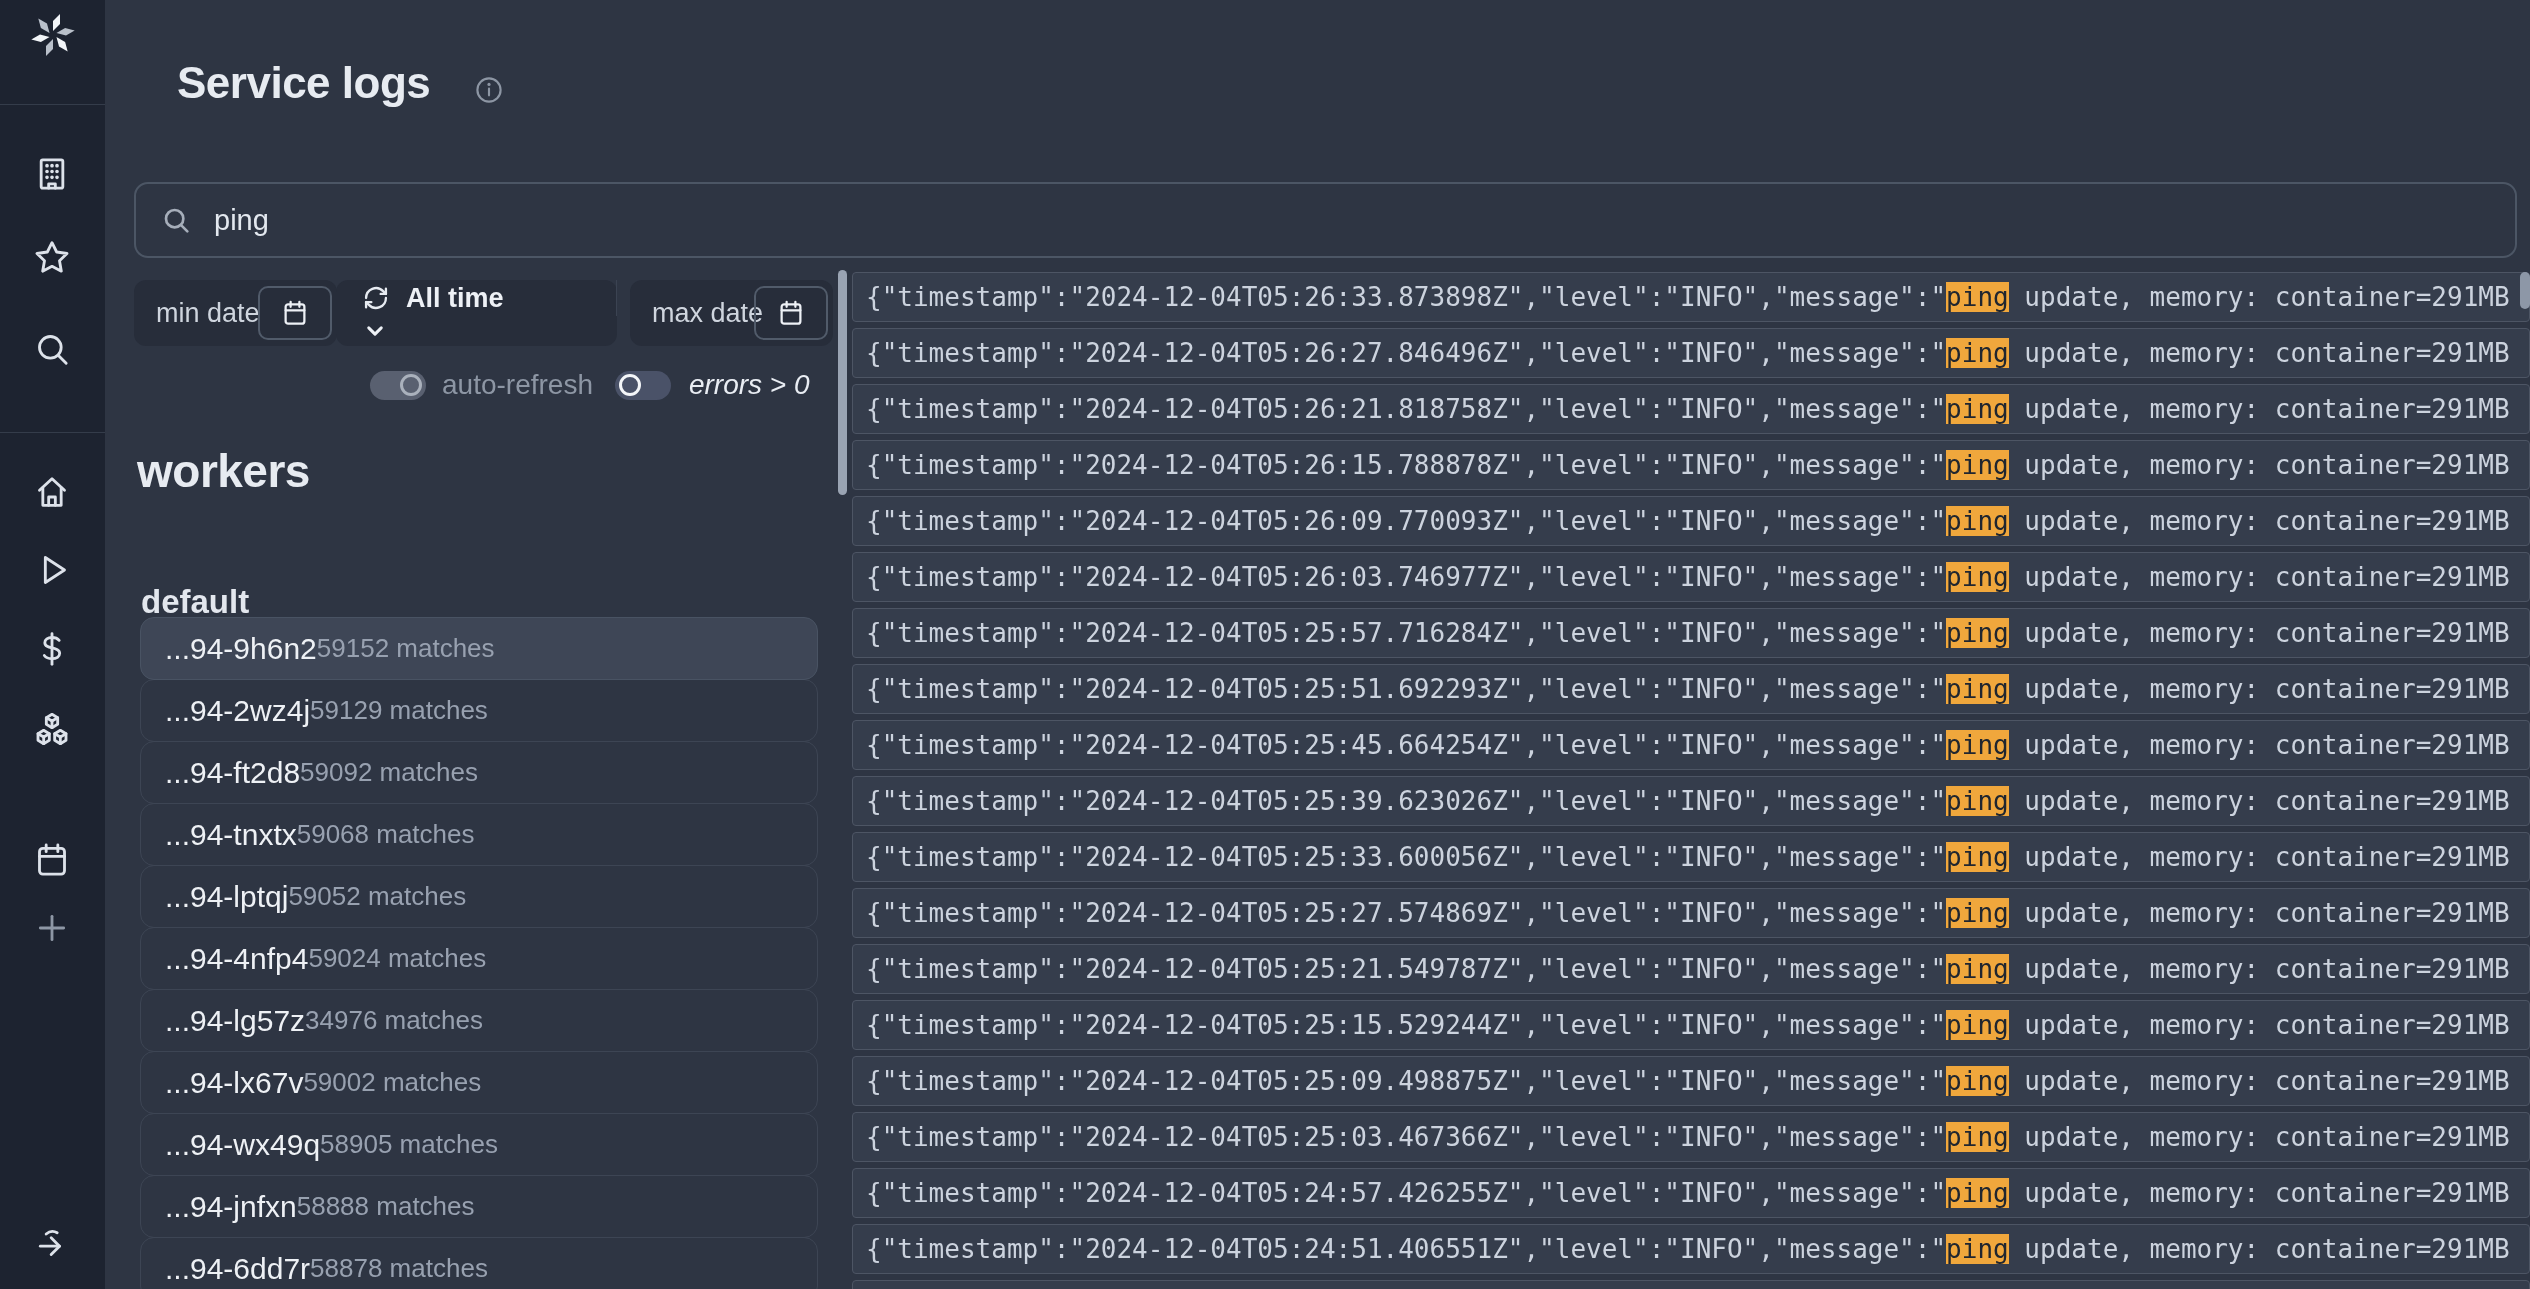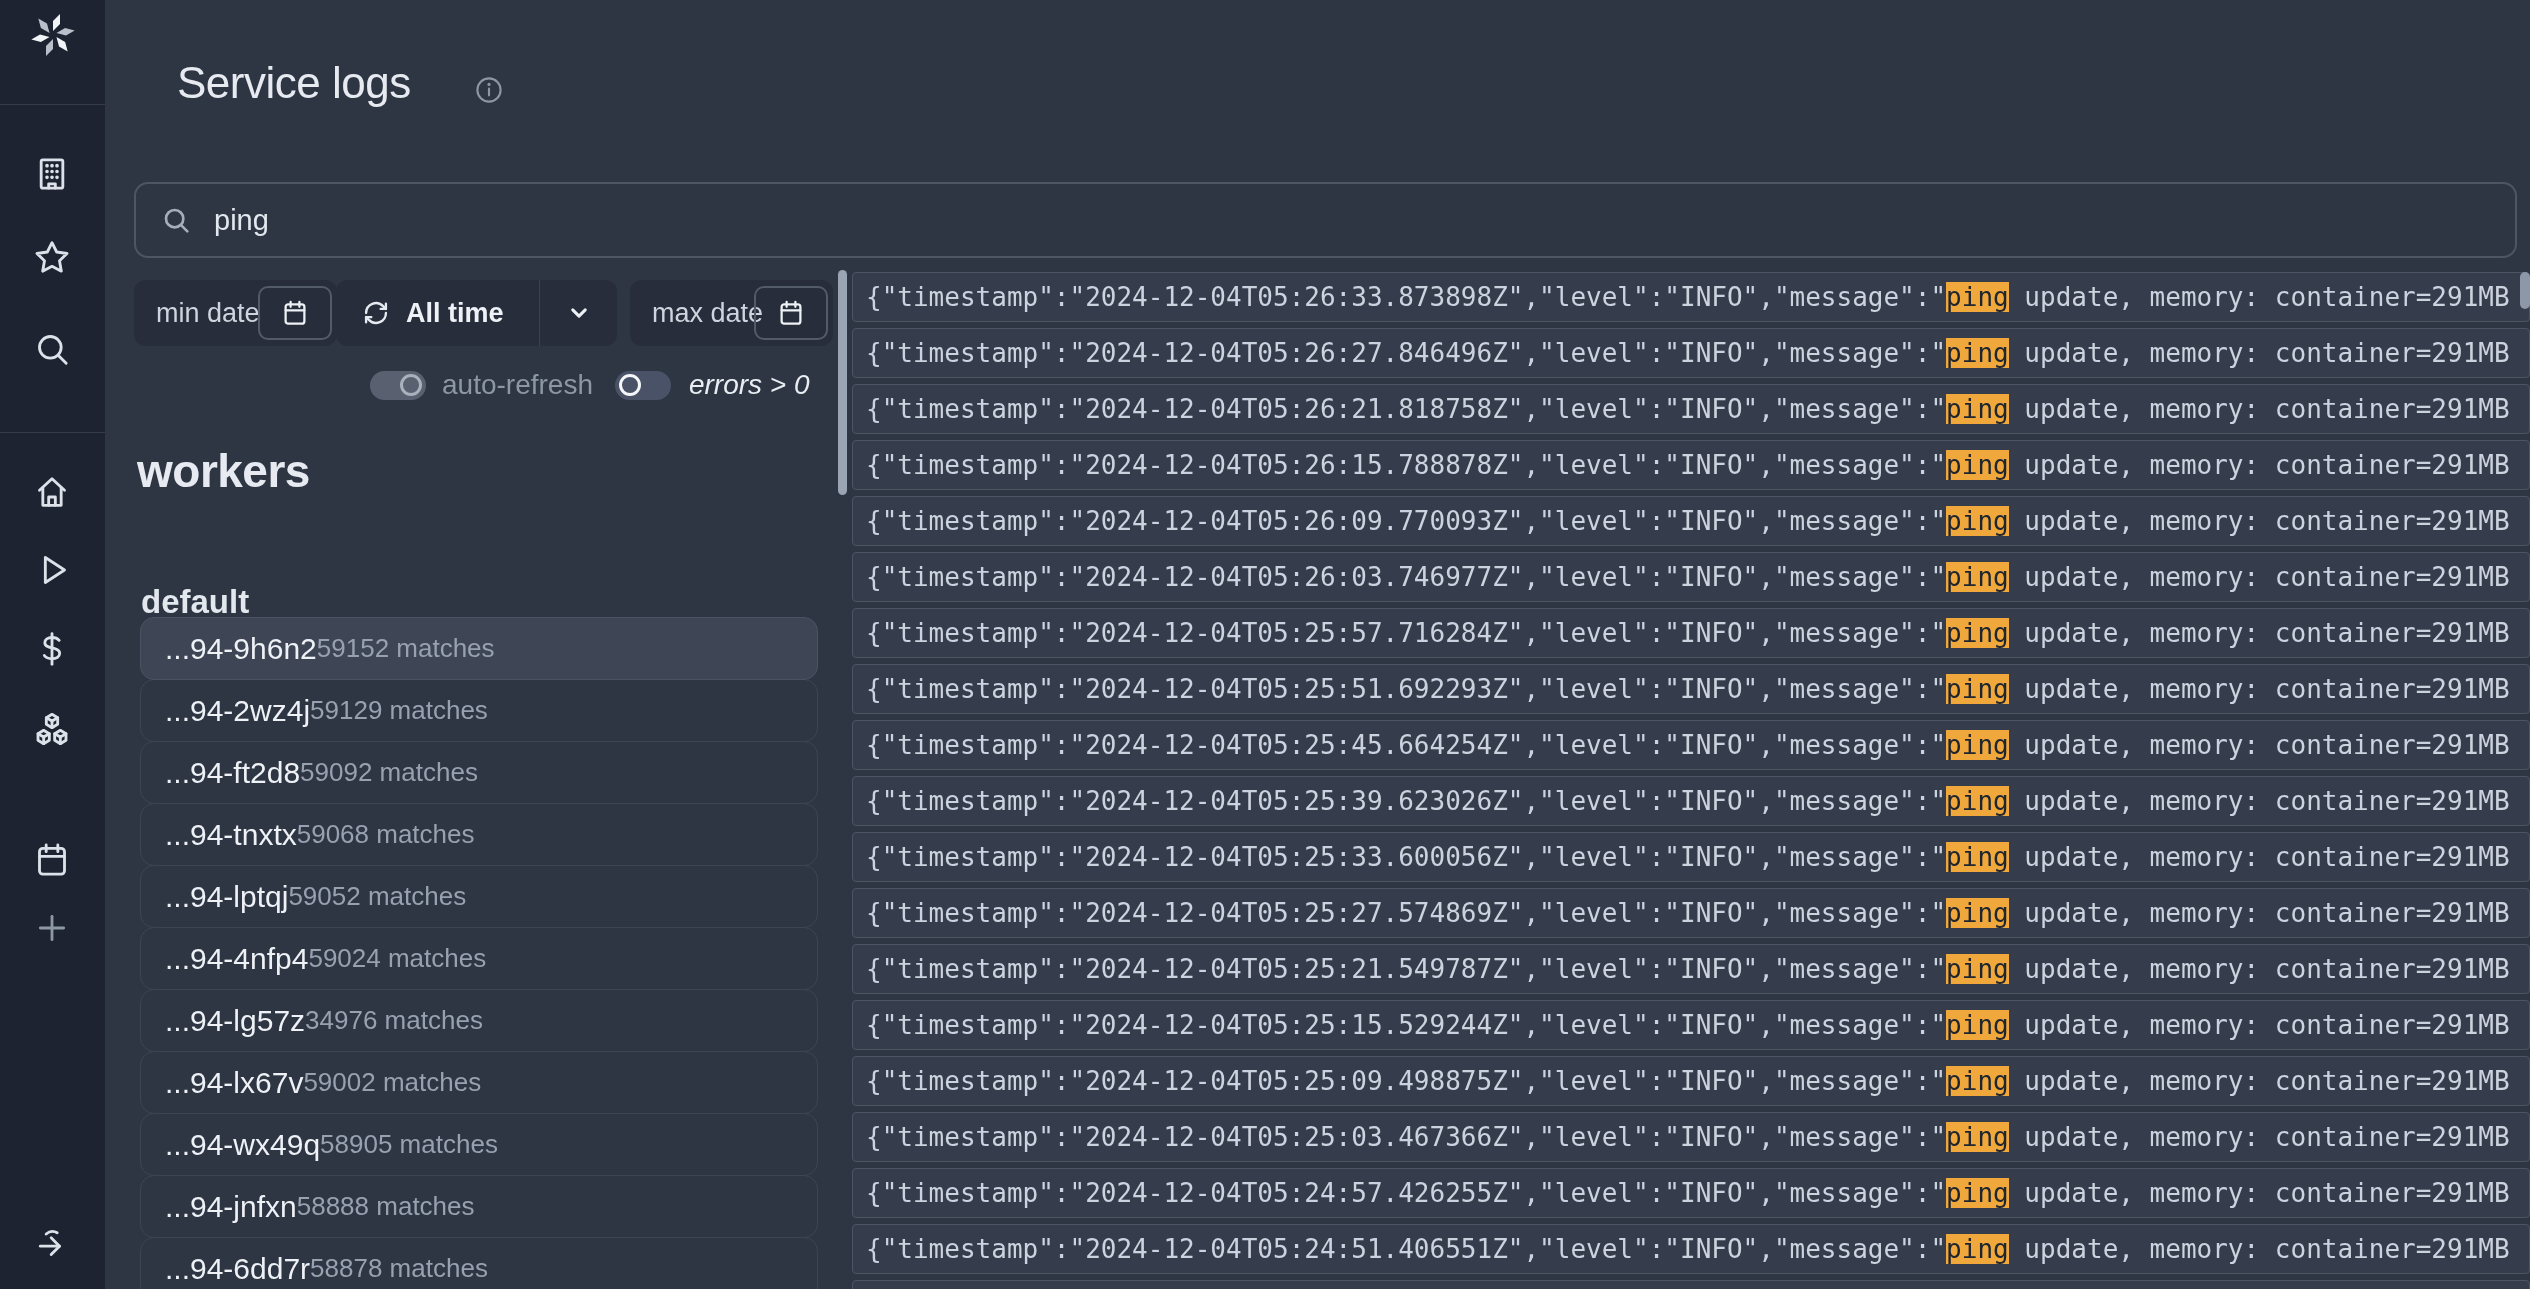--- a/index.html
+++ b/index.html
@@ -18,21 +18,21 @@
   .sb-logo { position:absolute; left:29px; top:11px; width:48px; height:48px; }
   .sb-icon {
     position:absolute; left:30px; width:44px; height:44px;
     display:flex; align-items:center; justify-content:center; color:#dde2ea; cursor:pointer;
   }
   .sb-icon svg { width:40px; height:40px; stroke:currentColor; fill:none;
     stroke-width:1.7; stroke-linecap:round; stroke-linejoin:round; }
   .sb-icon.dim { color:#8e97a5; }
   
   #page-title {
-    position:absolute; left:177px; top:58px; font-size:44px; font-weight:normal;
+    position:absolute; left:177px; top:58px; font-size:44px; font-weight:bold;
     letter-spacing:-0.5px; color:#e7ebf1;
   }
   #title-info { position:absolute; left:473px; top:74px; width:32px; height:32px; color:#8d96a4; }
   #title-info svg { width:32px; height:32px; stroke:currentColor; fill:none; stroke-width:1.6; stroke-linecap:round; }
   
   #searchbar {
     position:absolute; left:134px; top:182px; width:2383px; height:76px;
     border:2px solid #4c5665; border-radius:14px; background:transparent;
     display:flex; align-items:center; padding:0 24px;
   }
@@ -53,21 +53,21 @@
     color:#cfd5de; font-size:27px;
   }
   .datebox .calbtn {
     position:absolute; right:5px; top:6px; bottom:6px; width:74px;
     border:2px solid #515b6a; border-radius:10px;
     display:flex; align-items:center; justify-content:center; color:#eef1f6;
   }
   .datebox .calbtn svg { width:30px; height:30px; stroke:currentColor; fill:none; stroke-width:1.8; stroke-linecap:round; }
   #all-time-btn {
     position:absolute; left:336px; top:280px; width:281px; height:66px;
-    background:#272d3a; border-radius:12px; display:flex; align-items:stretch; cursor:pointer;
+    background:#272d3a; border-radius:12px; display:flex; align-items:stretch; cursor:pointer;flex-direction:column;
   }
   #all-time-btn .main-seg { flex:1; display:flex; align-items:center; padding-left:26px; border-right:1px solid #3b4352; }
   #all-time-btn .main-seg svg { width:28px; height:28px; stroke:#e7ebf1; fill:none; stroke-width:2; stroke-linecap:round; stroke-linejoin:round; }
   #all-time-btn .lbl { margin-left:16px; color:#eef1f6; font-size:27px; font-weight:600; }
   #all-time-btn .chev-seg { width:77px; display:flex; align-items:center; justify-content:center; color:#eef1f6; }
   #all-time-btn .chev-seg svg { width:30px; height:30px; stroke:currentColor; fill:none; stroke-width:2.4; stroke-linecap:round; stroke-linejoin:round; }
   
   #toggle-row { position:absolute; left:370px; top:368px; height:34px; display:flex; align-items:center; }
   .toggle { position:relative; width:56px; height:29px; border-radius:15px; cursor:pointer; }
   .toggle .knob { position:absolute; top:3.5px; width:22px; height:22px; border-radius:50%; background:transparent; }

